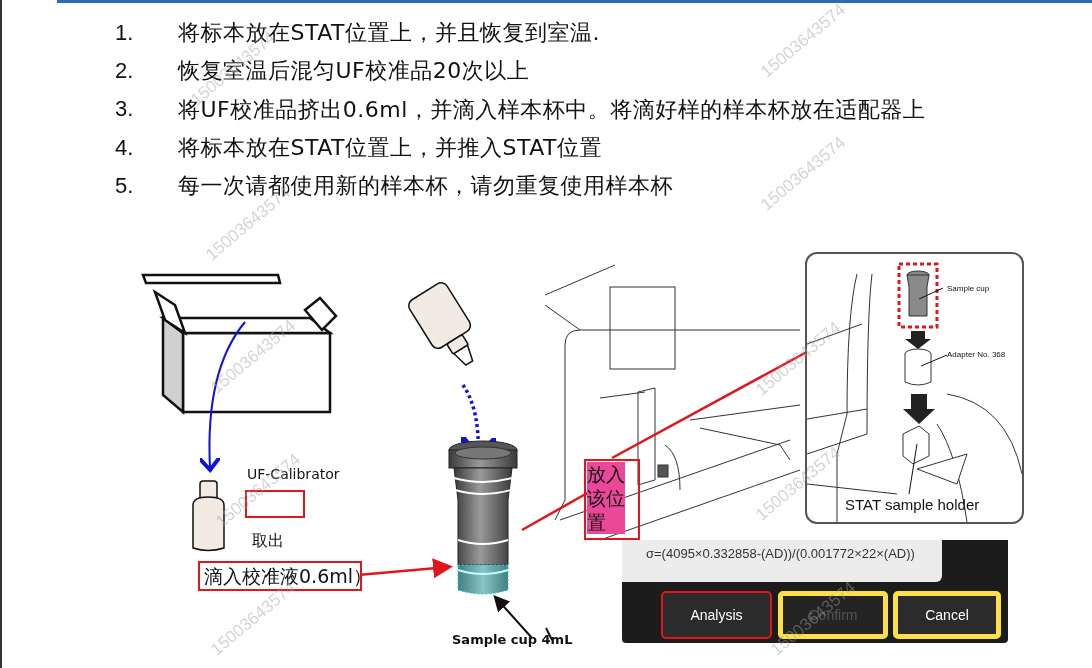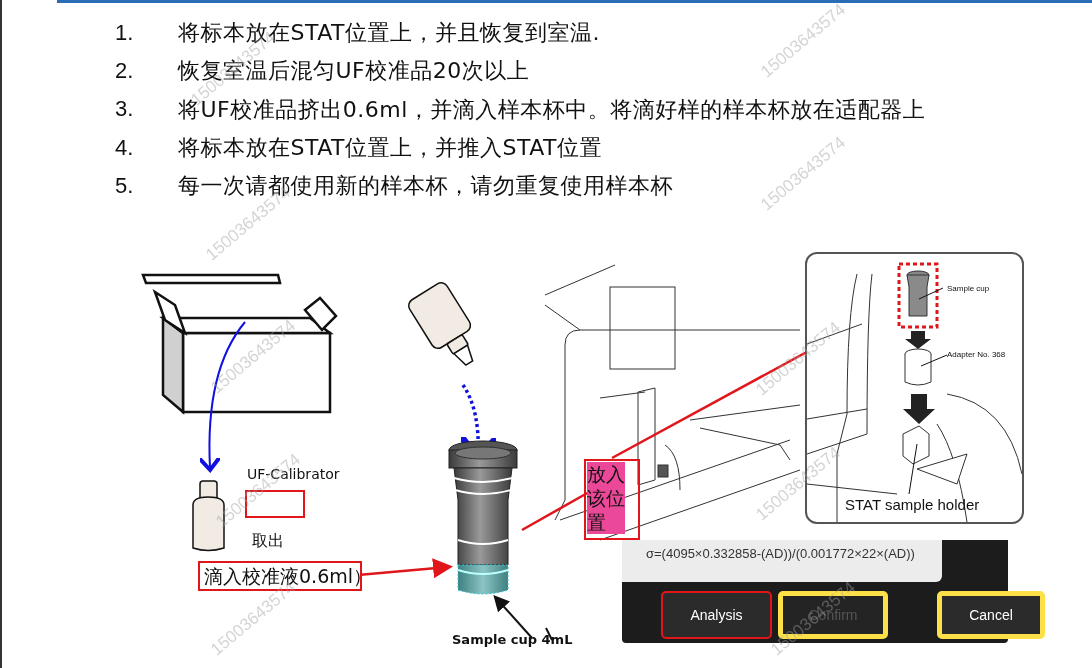--- a/index.html
+++ b/index.html
@@ -184,21 +184,21 @@
   <div class="label" style="left:140px;top:96px;font-size:8px;font-family:'Liberation Sans',sans-serif;">Adapter No. 368</div>
   <div class="label" style="left:38px;top:242px;font-size:15px;font-family:'Liberation Sans',sans-serif;">STAT sample holder</div>
 </div>
 
 <div class="dialog">
   <div class="formula-area">
     <span class="formula">σ=(4095×0.332858-(AD))/(0.001772×22×(AD))</span>
   </div>
   <div class="btn highlight" style="left:39px;width:111px;">Analysis</div>
   <div class="btn disabled" style="left:156px;width:110px;">Confirm</div>
-  <div class="btn" style="left:271px;width:108px;margin-left:44px;">Cancel</div>
+  <div class="btn" style="left:271px;width:108px;">Cancel</div>
 </div>
 
 <div class="watermark" style="left:200px;top:90px;">15003643574</div>
 <div class="watermark" style="left:770px;top:62px;">15003643574</div>
 <div class="watermark" style="left:215px;top:245px;">15003643574</div>
 <div class="watermark" style="left:770px;top:195px;">15003643574</div>
 <div class="watermark" style="left:220px;top:378px;">15003643574</div>
 <div class="watermark" style="left:765px;top:380px;">15003643574</div>
 <div class="watermark" style="left:225px;top:512px;">15003643574</div>
 <div class="watermark" style="left:765px;top:505px;">15003643574</div>

